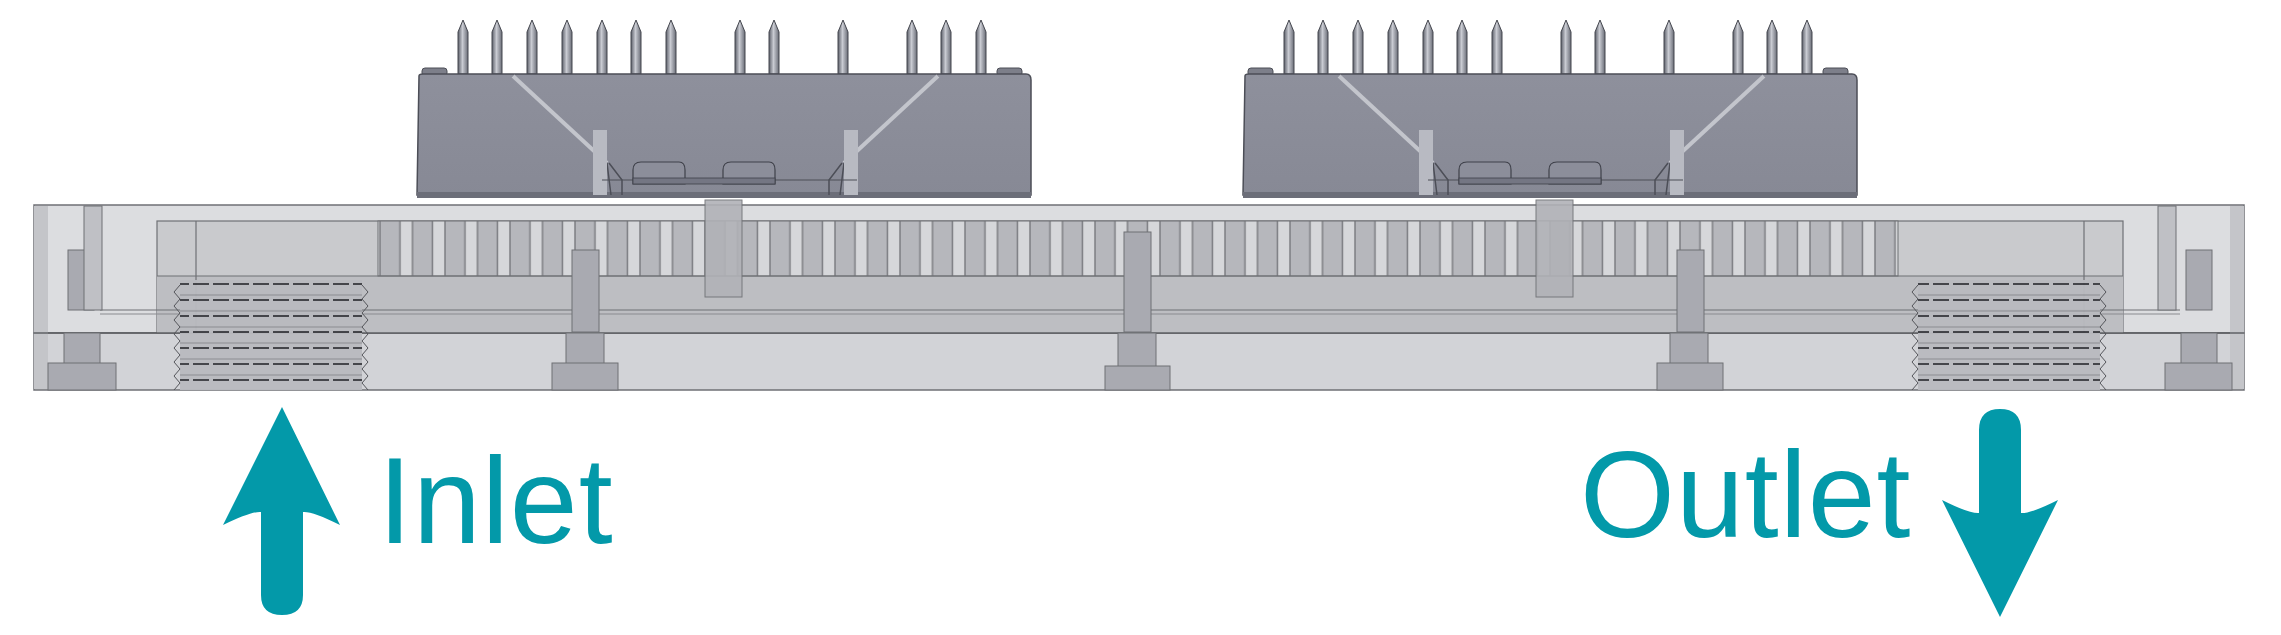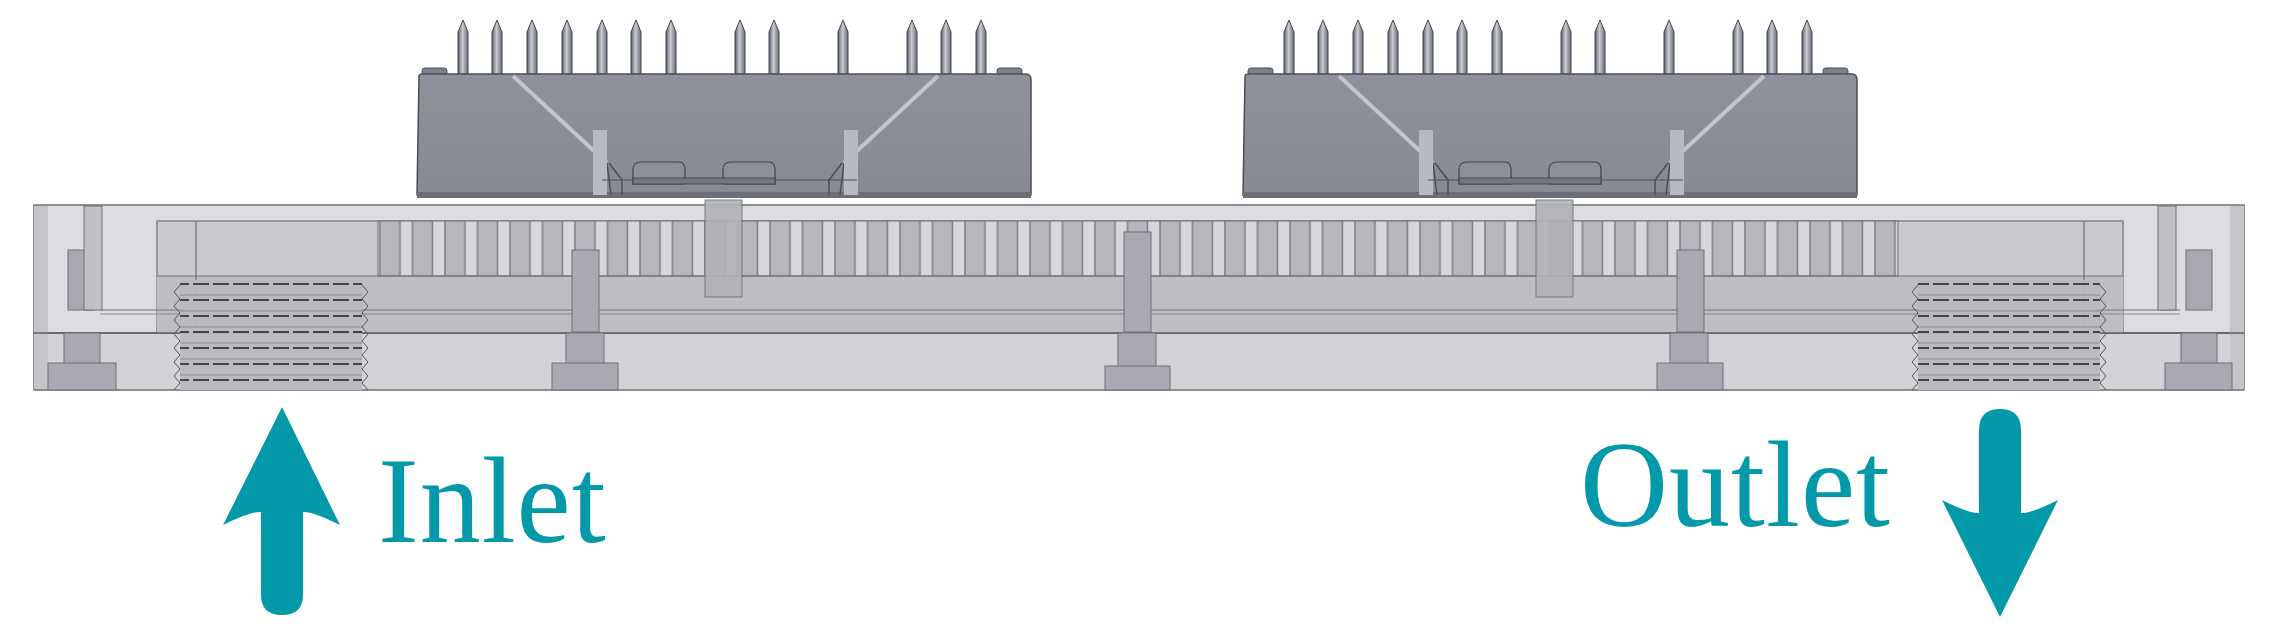--- a/index.html
+++ b/index.html
@@ -1,18 +1,18 @@
 <!DOCTYPE html>
 <html><head>
 <meta charset="utf-8">
 <style>
   html,body{margin:0;padding:0;background:#ffffff;}
   body{width:2281px;height:635px;position:relative;overflow:hidden;font-family:"DejaVu Sans","Liberation Sans",sans-serif;}
   #scene{position:absolute;left:0;top:0;}
-  .label{position:absolute;font-family:Liberation Serif, serif;font-weight:normal;letter-spacing:1px;line-height:1;}
+  .label{position:absolute;font-family:Liberation Sans, sans-serif;font-weight:normal;letter-spacing:1px;line-height:1;}
 </style>
 </head>
 <body>
 
 <svg id="scene" width="2281" height="635" viewBox="0 0 2281 635">
   <defs>
     <linearGradient id="pinGrad" x1="0" x2="1">
       <stop offset="0" stop-color="#5d606a"></stop>
       <stop offset="0.45" stop-color="#c9cbd2"></stop>
       <stop offset="1" stop-color="#6a6d77"></stop>
@@ -224,13 +224,13 @@
 
   <g>
     <path d="M282,407 L340,525 Q312,511 303,512 L303,595 Q303,615 282,615 Q261,615 261,595 L261,512 Q252,511 223,525 Z" fill="#0399a9"></path>
   </g>
   <g>
     <path d="M2000,617 L1942,500 Q1970,514 1979,513 L1979,430 Q1979,409 2000,409 Q2021,409 2021,430 L2021,513 Q2030,514 2058,500 Z" fill="#0399a9"></path>
   </g>
 </svg>
 
 <div class="label" style="left:378px;top:440px;font-size:122px;color:#0399a9;">Inlet</div>
-<div class="label" style="left:1580px;top:424px;font-size:122px;color:#0399a9;">Outlet</div>
+<div class="label" style="left:1580px;top:434px;font-size:122px;color:#0399a9;">Outlet</div>
 
 </body></html>

